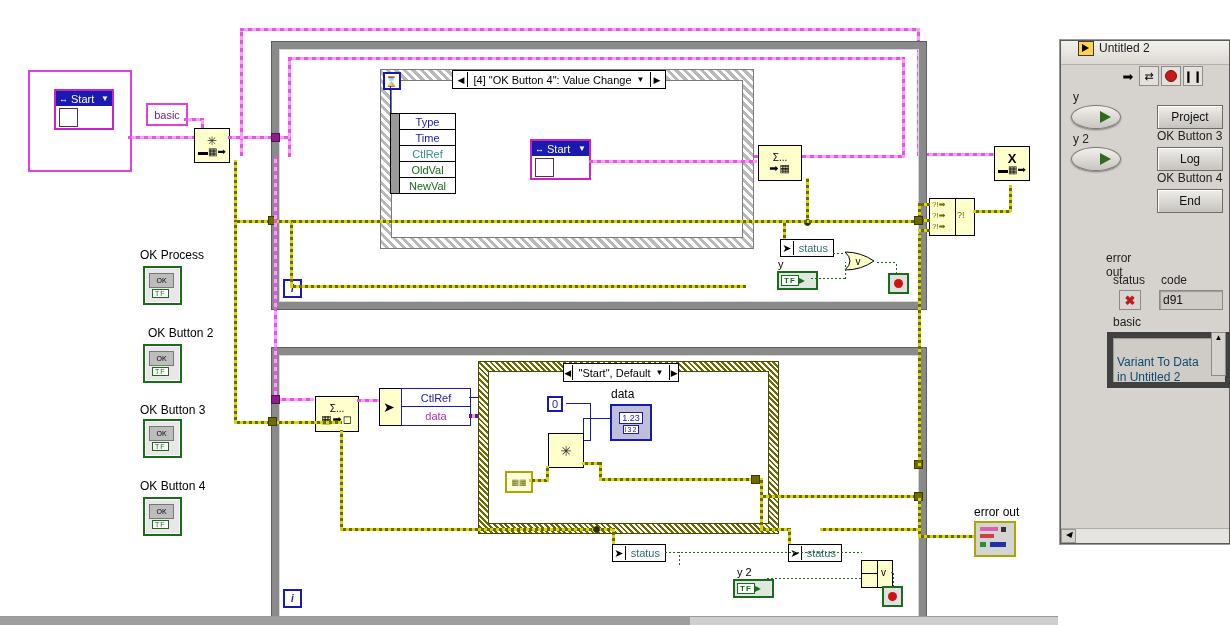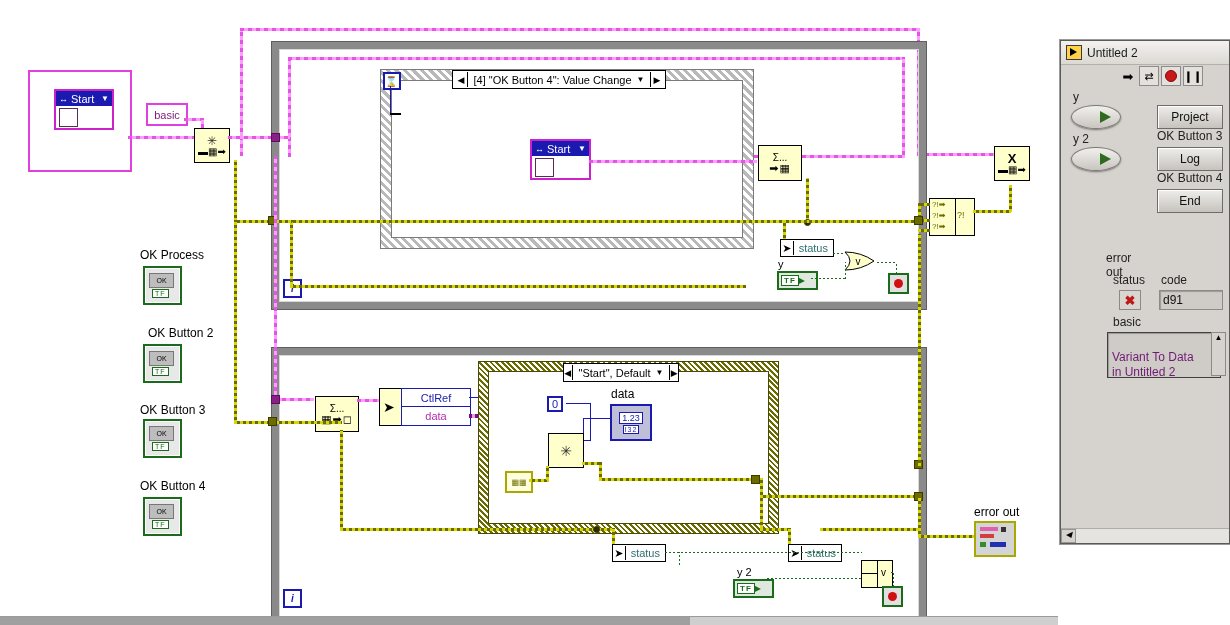--- a/index.html
+++ b/index.html
@@ -90,21 +90,21 @@
   .evtdata .bar{width:8px;background:#9a9a9a;border-right:1px solid #000;}
   .evtdata .col{display:flex;flex-direction:column;}
   .evtdata .col div{height:15px;display:flex;align-items:center;justify-content:center;
       padding:0 4px;font-size:11px;border-bottom:1px solid #000;}
   .evtdata .col div:last-child{border-bottom:none;}
 
   
   .win{position:absolute;background:#d6d3ce;border:1px solid #5a5a5a;
       box-shadow:0 0 0 1px #9a9a9a;}
   .win-tb{height:23px;background:linear-gradient(180deg,#f3f1ee,#dcd9d4);
-      display:flex;align-items:center;gap:5px;padding-left:5px;border-bottom:1px solid #b4b0aa;}
+      display:flex;align-items:flex-start;gap:5px;padding-left:17px;border-bottom:1px solid #b4b0aa;}
   .win-ico{width:14px;height:13px;background:#ffd24a;border:1px solid #3a3a3a;position:relative;}
   .win-ico:after{content:"";position:absolute;left:3px;top:2px;width:7px;height:8px;
       background:#000;clip-path:polygon(0 0,100% 50%,0 100%);}
   .win-title{font-size:12px;color:#1a1a1a;}
   .menubar{height:19px;display:flex;align-items:center;gap:14px;padding-left:9px;
       font-size:12px;background:#d6d3ce;}
   .menubar span u{text-decoration:underline;}
   .toolbar{height:22px;display:flex;align-items:center;gap:2px;padding-left:58px;background:#d6d3ce;}
   .tbtn{width:18px;height:18px;border:1px solid #8c8c8c;background:#e4e1dc;
       display:flex;align-items:center;justify-content:center;font-size:11px;}
@@ -117,22 +117,22 @@
       border-left:11px solid #2f6b1f;border-top:6px solid transparent;border-bottom:6px solid transparent;}
   .fpbtn{position:absolute;height:22px;border:1px solid #6f6c68;
       background:linear-gradient(180deg,#efedea,#c6c3be);
       display:flex;align-items:center;justify-content:center;font-size:12px;color:#111;
       box-shadow:inset 1px 1px 0 #fff;}
   .errpanel{position:absolute;}
   .errfield{position:absolute;background:#cfccc7;border:1px solid #8d8a85;
       box-shadow:inset 1px 1px 1px rgba(0,0,0,.25);}
   .errX{position:absolute;width:20px;height:18px;background:#d9d6d1;border:1px solid #8d8a85;
       color:#c01818;font-weight:bold;font-size:13px;display:flex;align-items:center;justify-content:center;}
-  .srcbox{position:absolute;background:#cfccc7;border:1px solid #404040;
-      font-size:12px;color:#701a75;padding:2px 4px;line-height:15px;
+  .srcbox{position:absolute;background:#cfccc7;border:6px solid #404040;
+      font-size:12px;color:#0c4a6e;padding:2px 4px;line-height:15px;
       box-shadow:inset 1px 1px 1px rgba(0,0,0,.25);}
   .scrollup{position:absolute;width:13px;border:1px solid #8d8a85;background:#d6d3ce;
       display:flex;align-items:flex-start;justify-content:center;font-size:8px;}
   .hscroll{position:absolute;height:14px;background:#e6e4e0;border-top:1px solid #b0ada8;
       display:flex;align-items:center;}
   .hscroll i{display:block;width:13px;height:12px;border:1px solid #9a9792;background:#d6d3ce;
       font-size:8px;text-align:center;line-height:10px;}
   .scrollbar-h{position:absolute;height:9px;background:#cfcfcf;border-top:1px solid #9a9a9a;}
   .scrollbar-h em{display:block;height:9px;background:#9f9f9f;}
 </style>
@@ -164,20 +164,27 @@
     <div class="selarrow">◀</div>
     <div class="seltext">
       <span>[4] "OK Button 4": Value Change</span>
       <span style="font-size:8px;">▼</span>
     </div>
     <div class="selarrow r">▶</div>
   </div>
 
   <div class="evtdata" style="left:390px;top:113px;">
     <div class="bar"></div>
+    <div class="col">
+      <div style="color:#1a1ab0;width:47px;">Type</div>
+      <div style="color:#1a1ab0;width:47px;">Time</div>
+      <div style="color:#2f8f8f;width:47px;">CtlRef</div>
+      <div style="color:#1a6b1a;width:47px;">OldVal</div>
+      <div style="color:#1a6b1a;width:47px;">NewVal</div>
+    </div>
   </div>
 
   <div class="enum" style="left:530px;top:139px;width:57px;">
     <div class="hd">
       <span style="font-size:9px;">↔</span>
       <span>Start</span>
       <span style="font-size:8px;margin-left:auto;">▼</span>
     </div>
     <div class="bd">
         <i></i>

